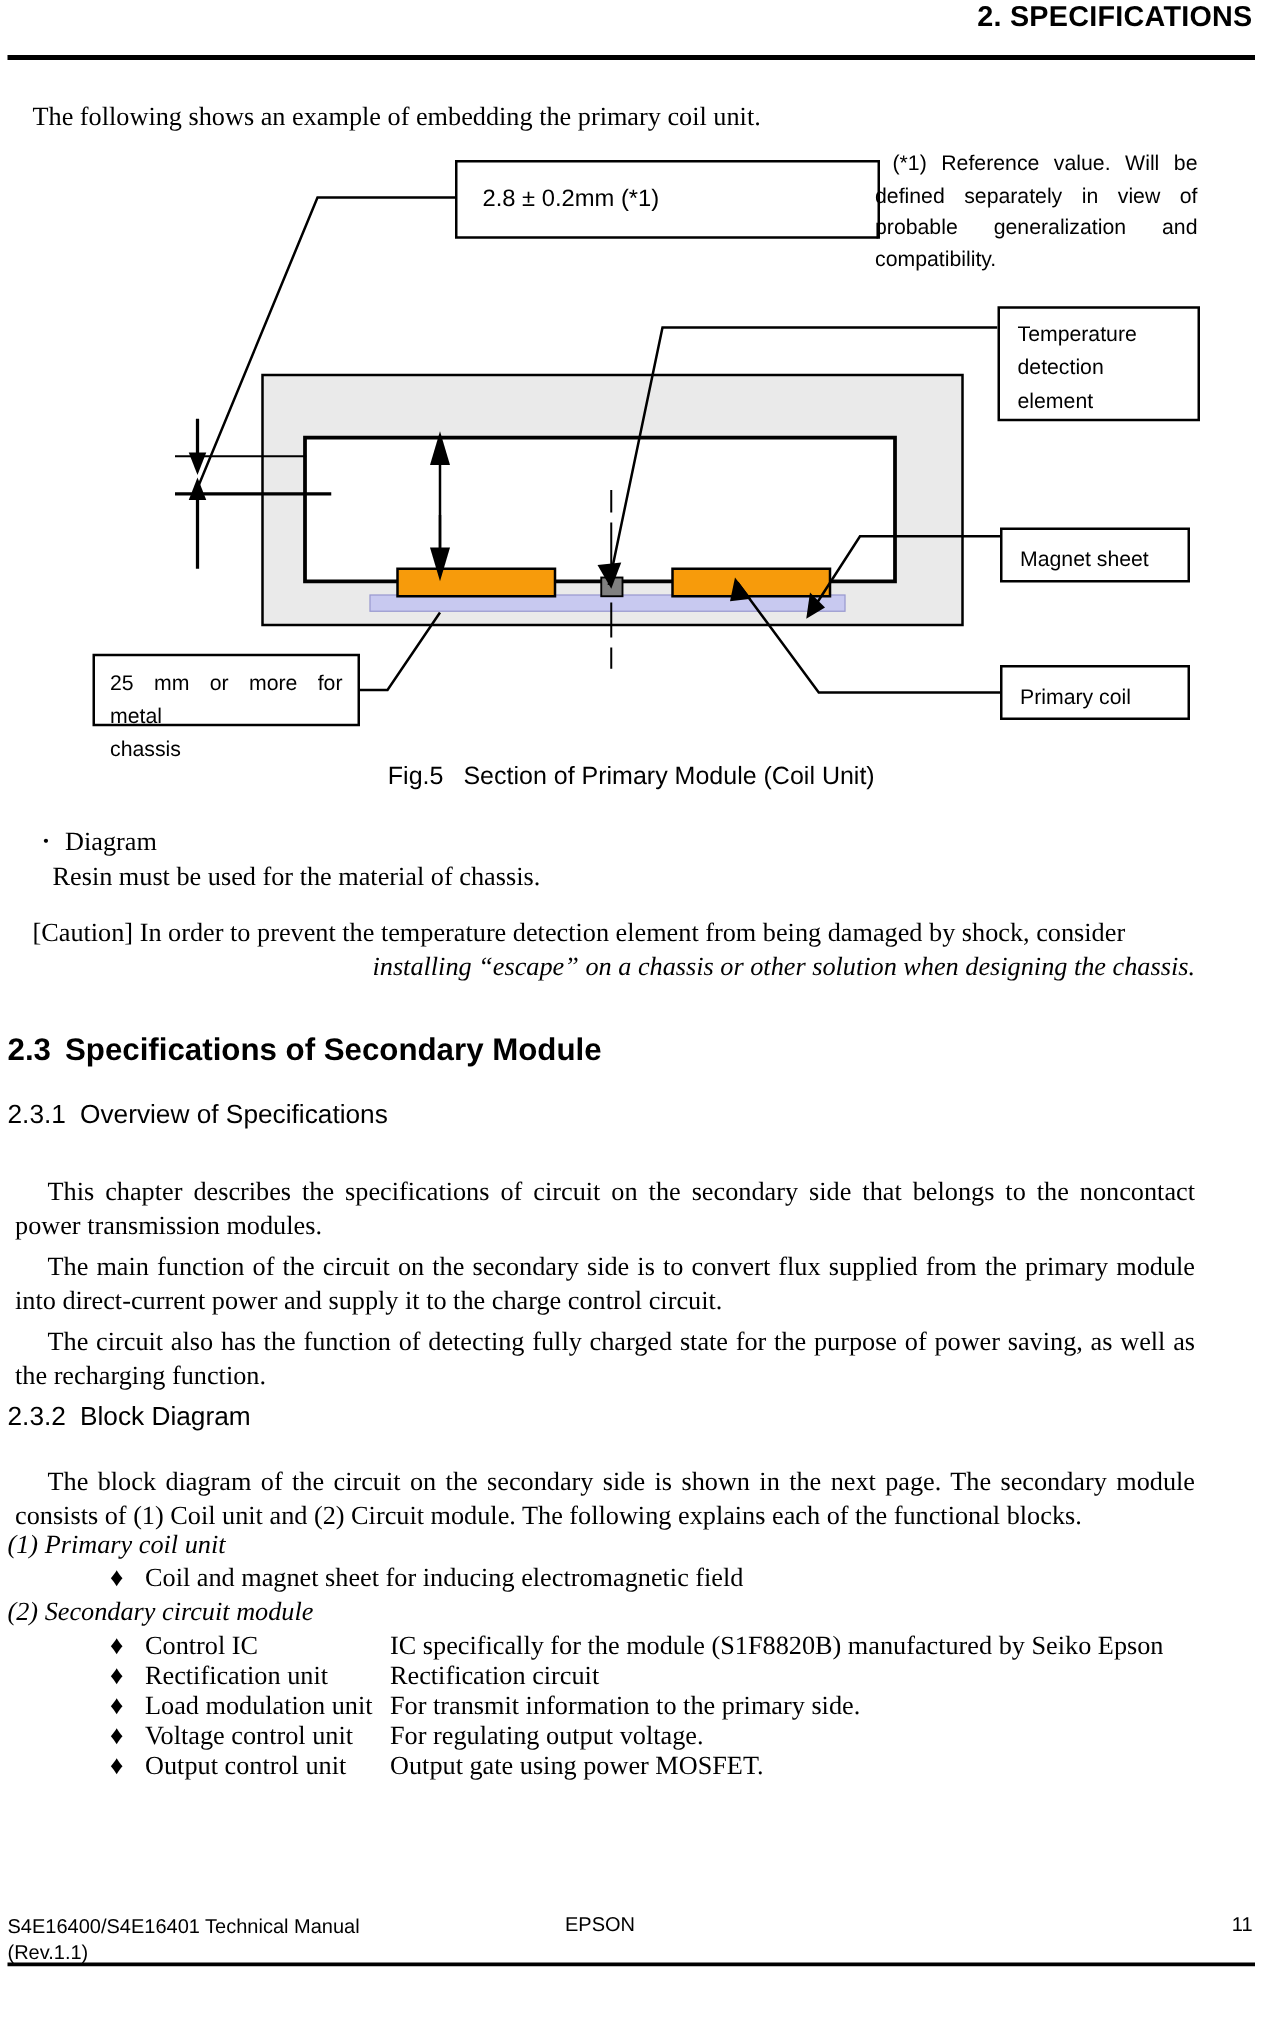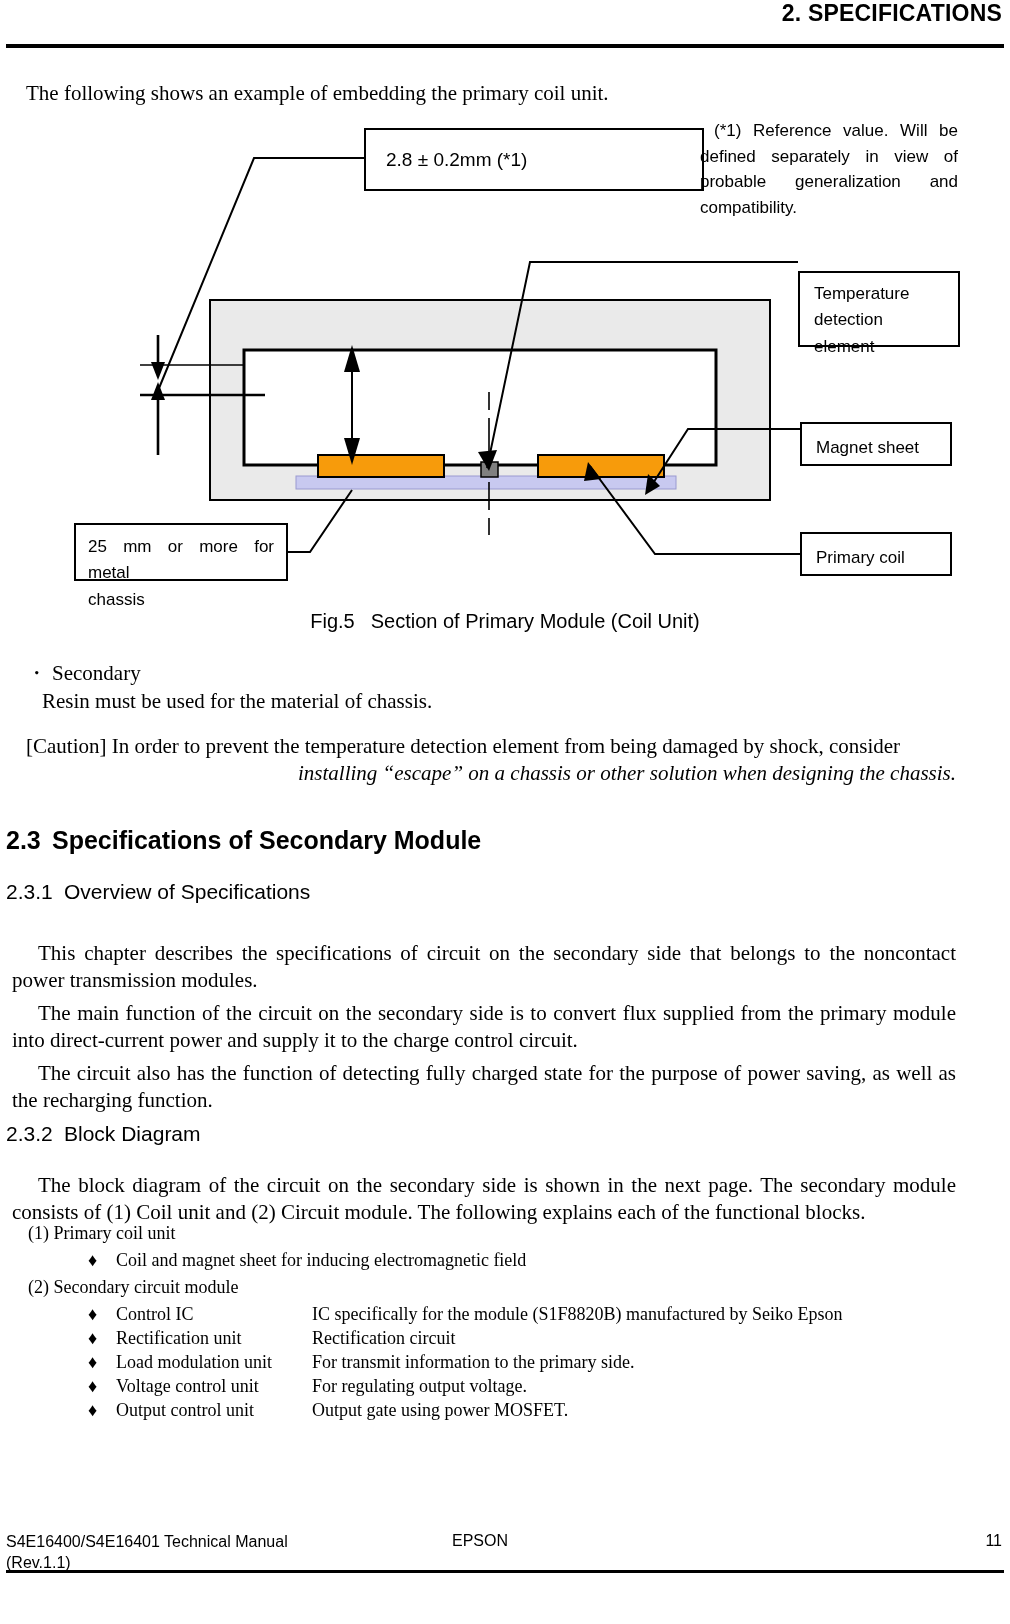--- a/index.html
+++ b/index.html
@@ -45,21 +45,21 @@
             font-size:19px; padding:16px 20px; line-height:1.5;}
 
   .note-ref{
     position:absolute; left:700px; top:8px; width:258px;
     font-family:"Liberation Sans", sans-serif;
     font-size:17px; line-height:1.5;
     text-align:justify;
   }
   .note-ref .ind{ display:inline-block; width:14px; }
 
-  .cal-temp{ left:798px; top:135px; width:162px; height:76px;margin-top:26px; }
+  .cal-temp{ left:798px; top:135px; width:162px; height:92px; }
   .cal-magnet{ left:800px; top:312px; width:152px; height:44px; padding-top:11px;}
   .cal-primary{ left:800px; top:422px; width:152px; height:44px; padding-top:11px;}
   .cal-chassis{ left:42px; top:413px; width:214px; height:58px;
                 text-align:justify; padding:9px 12px;margin-left:32px; }
   .cal-chassis span{display:block;}
   .cal-chassis .j{ text-align:justify; text-align-last:justify; }
 
   
   .draw{position:absolute; left:0; top:0; width:1010px; height:510px;}
 
@@ -105,25 +105,25 @@
 
   .h3b{
     position:absolute; left:6px; top:1122px;
     font-family:"Liberation Sans", sans-serif;
     font-size:21px;
   }
   .h3b .num{display:inline-block; width:58px;}
 
   .p4{left:12px; top:1172px; width:944px;}
 
-  .lvl1{position:absolute; left:28px; font-size:18px; line-height:1.3;}
+  .lvl1{position:absolute; left:6px; font-size:21px; line-height:1.3;font-style:italic;}
   .l-1a{top:1222px;}
   .l-1b{top:1276px;}
 
-  .bul{position:absolute; left:88px; font-size:18px; line-height:1.3; white-space:nowrap;}
+  .bul{position:absolute; left:88px; font-size:21px; line-height:1.3; white-space:nowrap;}
   .bul .d{display:inline-block; width:28px;}
   .bul .term{display:inline-block; width:196px;}
   .b-1{top:1249px;}
   .b-2{top:1303px;}
   .b-3{top:1327px;}
   .b-4{top:1351px;}
   .b-5{top:1375px;}
   .b-6{top:1399px;}
 
   
@@ -209,21 +209,21 @@
     <div class="box cal-chassis">
       <span class="j">25 mm or more for metal</span>
       <span>chassis</span>
     </div>
   </div>
 
   <div class="caption">
     <span>Fig.5</span><span class="gap"></span><span>Section of Primary Module (Coil Unit)</span>
   </div>
 
-  <div class="p mat-bullet"><span class="dot">・</span><span>Secondary</span></div>
+  <div class="p mat-bullet"><span class="dot">・</span><span>Diagram</span></div>
   <div class="p mat-line">Resin must be used for the material of chassis.</div>
 
   <div class="caution p">
     <span class="lbl">[Caution]</span>
     <span>In order to prevent the temperature detection element from being damaged by shock, consider</span>
     <span class="cont">installing “escape” on a chassis or other solution when designing the chassis.</span>
   </div>
 
   <div class="h2"><span class="num">2.3</span><span>Specifications of Secondary Module</span></div>
 

